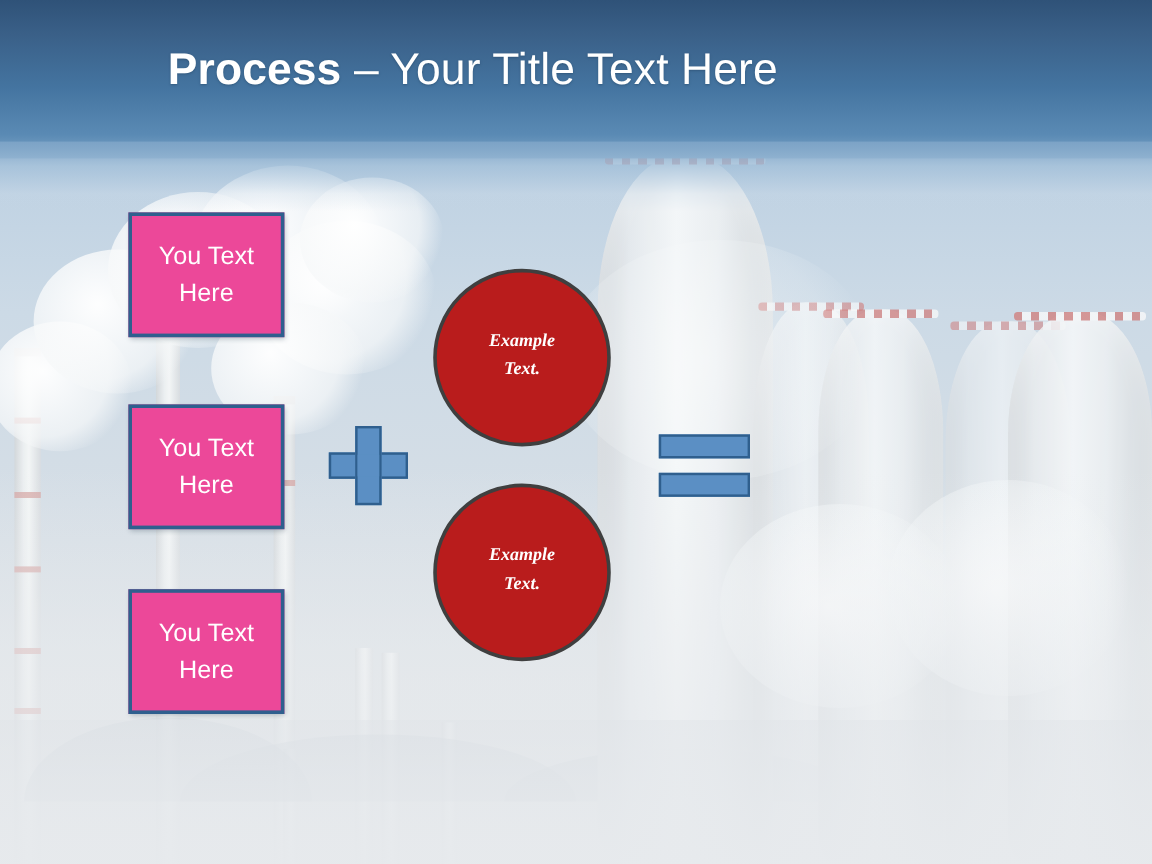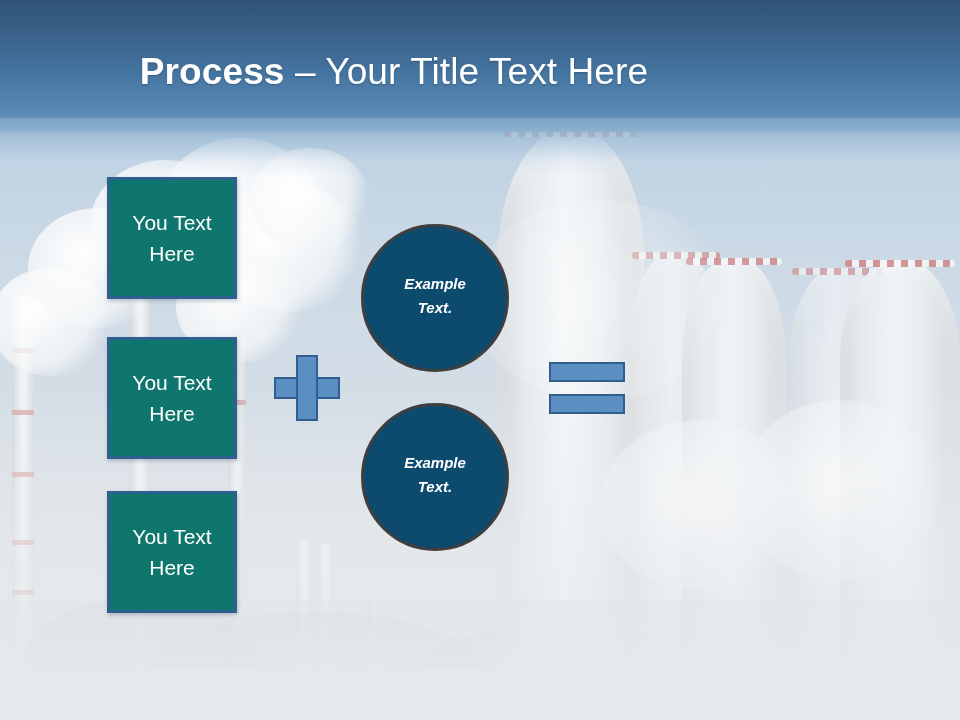--- a/index.html
+++ b/index.html
@@ -120,40 +120,40 @@
   }
   .header-fade {
     position: absolute;
     top: 118px; left: 0;
     width: 960px;
     height: 58px;
     background: linear-gradient(to bottom, rgba(124,163,198,1) 0%, rgba(160,190,216,0.75) 35%, rgba(196,214,230,0.25) 75%, rgba(205,219,231,0) 100%);
   }
   .slide-title {
     position: absolute;
-    top: 50px;
+    top: 36px;
     left: 0;
     width: 788px;
     text-align: center;
     color: #ffffff;
     font-size: 37px;
     line-height: 44px;
     letter-spacing: .1px;
     white-space: nowrap;
     text-shadow: 0 1px 2px rgba(20,45,70,.35);
   }
   .slide-title .strong { font-weight: bold; }
   .slide-title .rest { font-weight: normal; }
 
   
   .blue-box {
     position: absolute;
     width: 130px;
-    height: 122px;
-    background: #0f766e;
+    height: 104px;
+    background: #ec4899;
     border: 3px solid #2f5f8e;
     box-sizing: border-box;
     color: #ffffff;
     font-size: 21px;
     line-height: 31px;
     text-align: center;
     display: flex;
     align-items: center;
     justify-content: center;
     box-shadow: 1px 2px 4px rgba(40,60,80,.28);
@@ -203,33 +203,34 @@
   }
   .equals .bar.top { top: 0; }
   .equals .bar.bottom { top: 32px; }
 
   
   .gray-circle {
     position: absolute;
     width: 148px;
     height: 148px;
     border-radius: 50%;
-    background: #0c4a6e;
+    background: #b91c1c;
     border: 3px solid #3f3f3f;
     box-sizing: border-box;
     display: flex;
     flex-direction: column;
     align-items: center;
     justify-content: center;
     color: #ffffff;
     font-size: 15px;
     font-weight: bold;
     font-style: italic;
     line-height: 24px;
     text-align: center;
+    font-family: Liberation Serif, serif;
   }
   #circle1 { left: 361px; top: 224px; }
   #circle2 { left: 361px; top: 403px; }
   .gray-circle .lines { transform: translateY(-2px); }
 
   
   .result-box {
     position: absolute;
     left: 672px;
     top: 278px;

